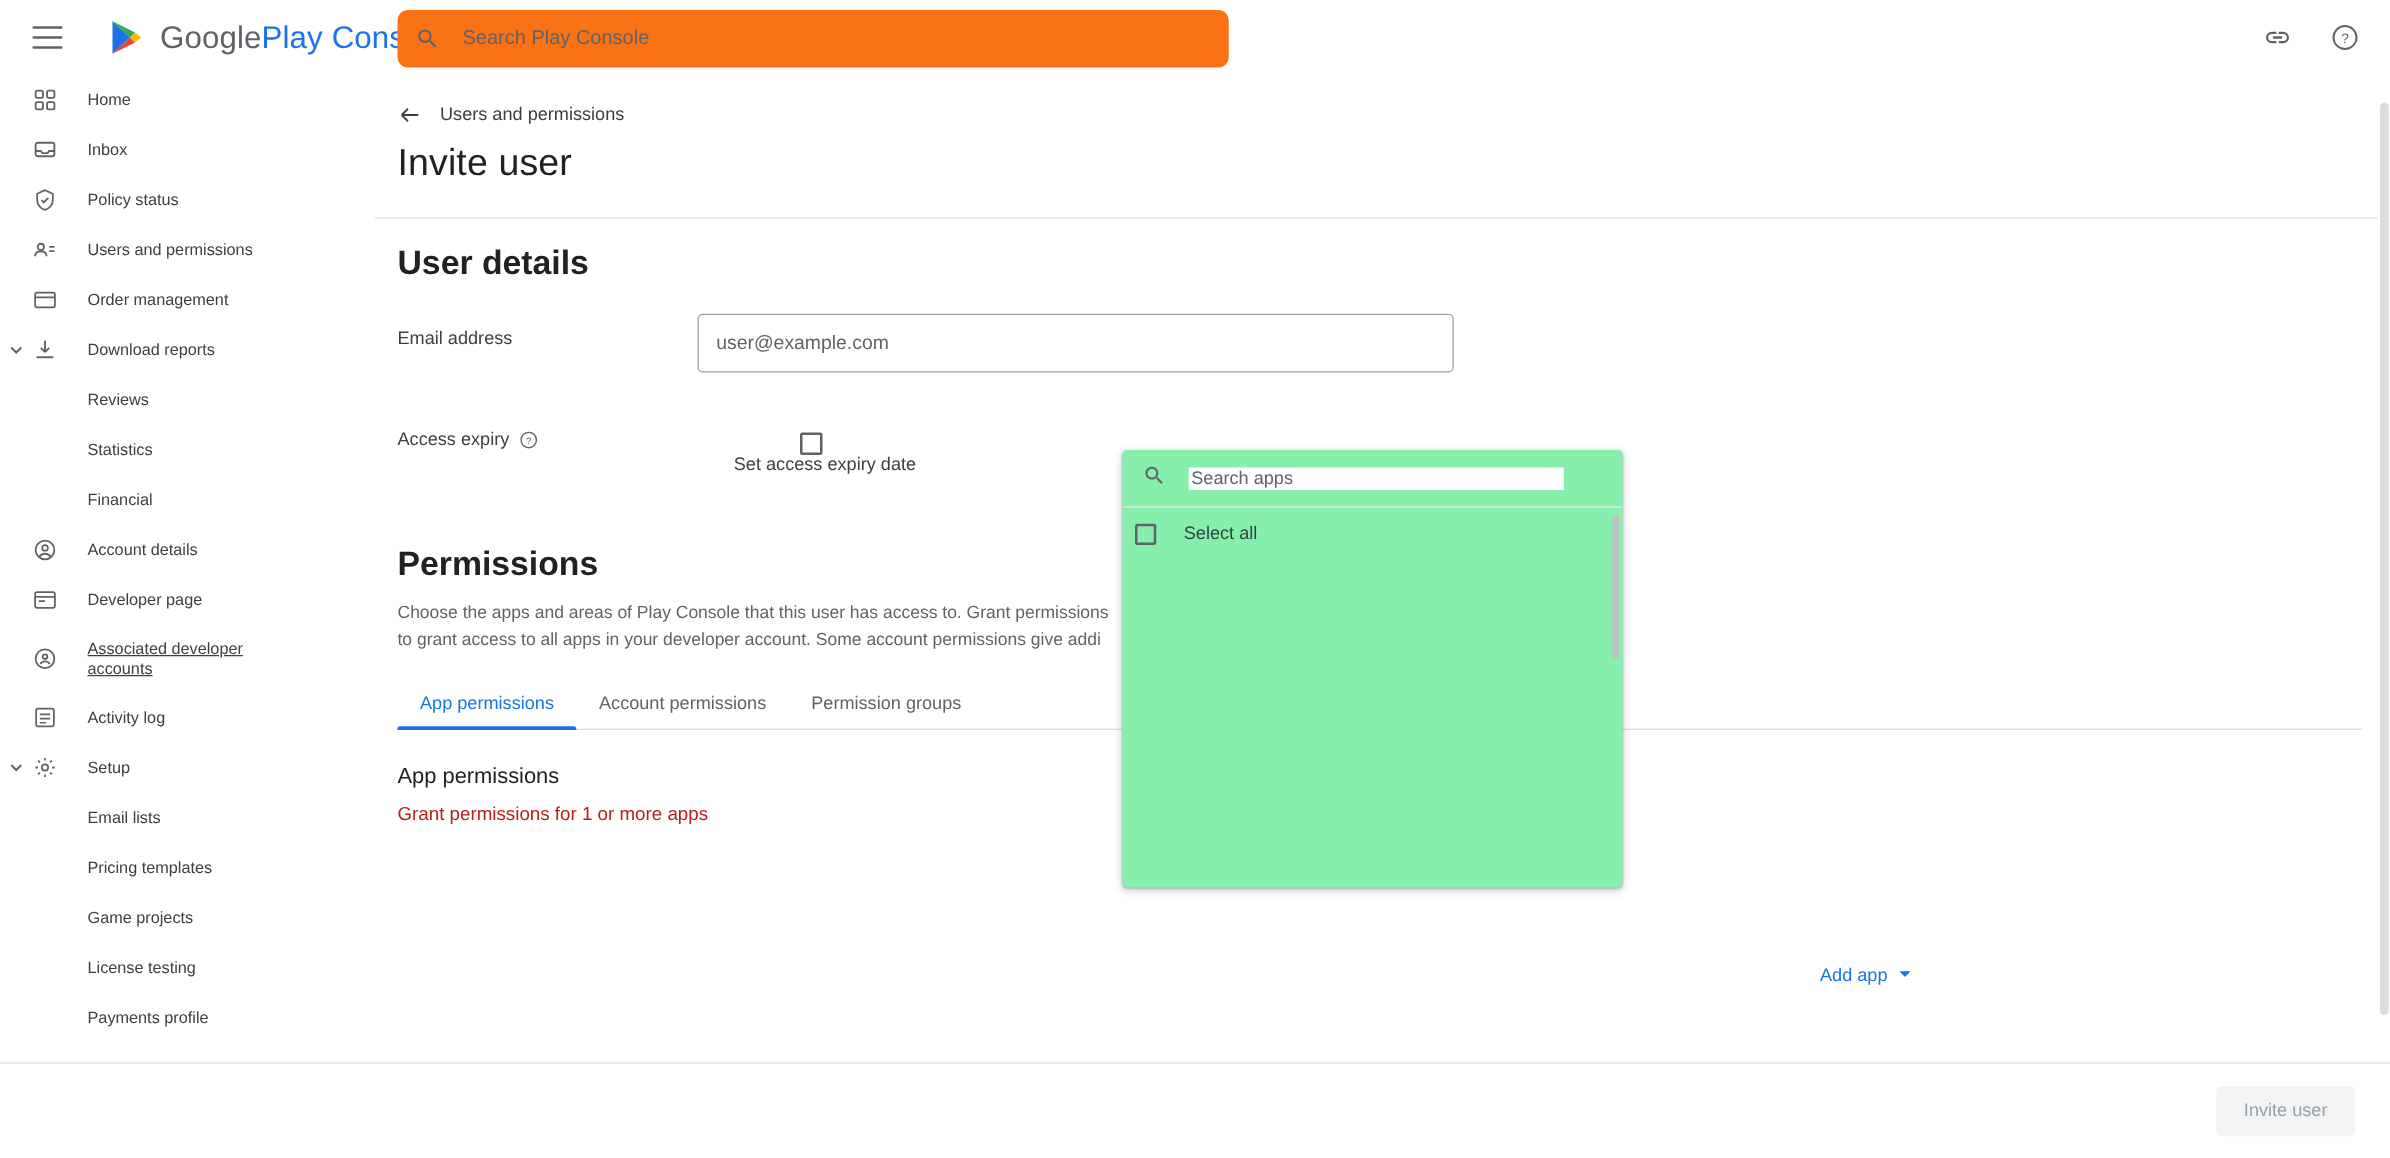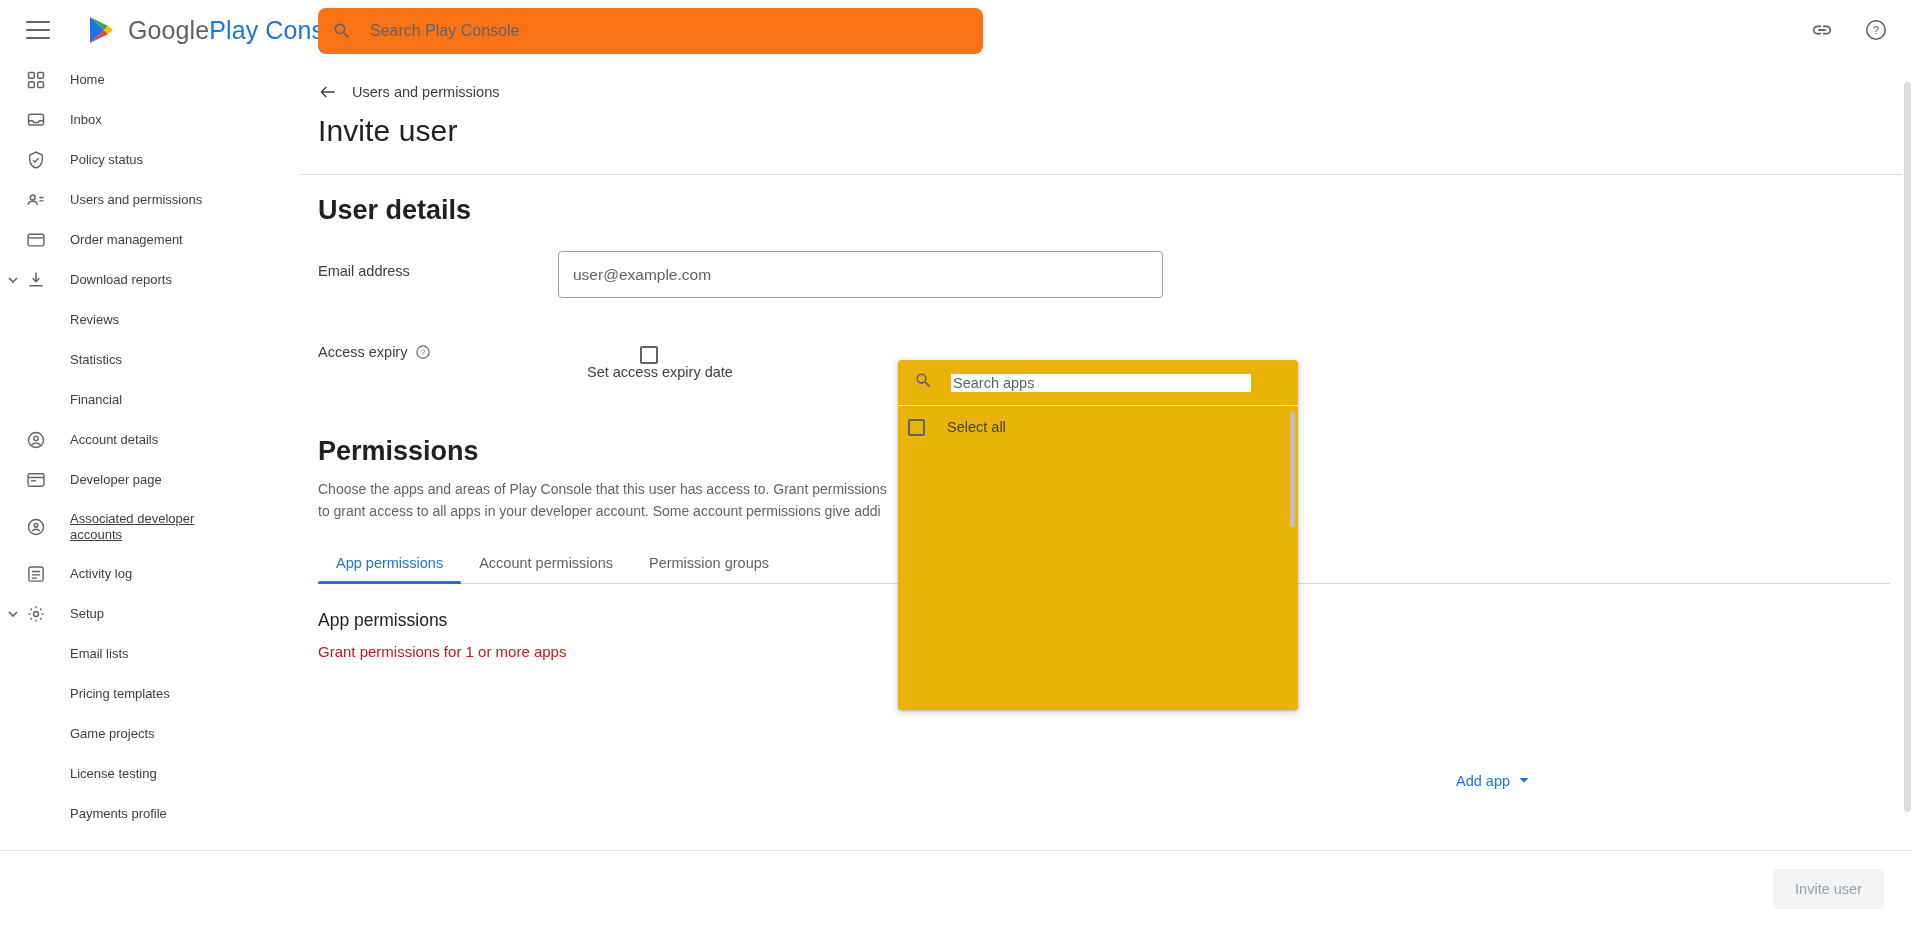--- a/index.html
+++ b/index.html
@@ -226,21 +226,21 @@
     margin: 12px 0 0 18px;
     font-size: 15px;
     color: #b91c1c;
   }
 
   
   .dropdown {
     position: absolute;
     left: 898px; top: 360px;
     width: 400px; height: 350px;
-    background: #eab308;
+    background: #86efac;
     border-radius: 4px;
     box-shadow: 0 2px 6px 2px rgba(60,64,67,.15), 0 1px 2px 0 rgba(60,64,67,.3);
     z-index: 20;
     overflow: hidden;
   }
   .dd-search {
     display: flex; align-items: center;
     height: 46px;
     padding: 0 16px;
     border-bottom: 1px solid #e8eaed;

